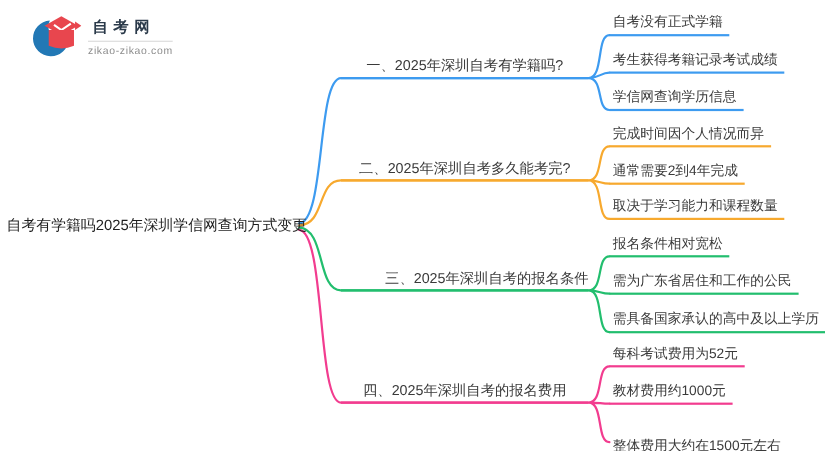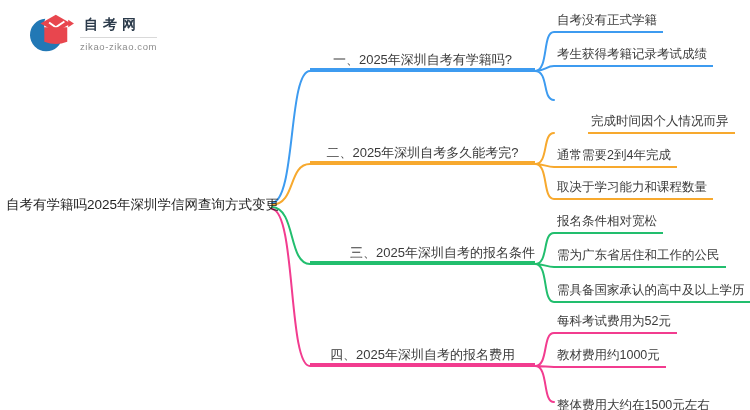--- a/index.html
+++ b/index.html
@@ -14,21 +14,21 @@
   .logo-text { margin-left:6px; }
   .logo-title { font-size:14px; font-weight:700; letter-spacing:5px; color:#2b3a4a;
                 padding:0 0 3px 4px; border-bottom:1px solid #d9d9d9; }
   .logo-sub { font-size:9.5px; color:#8c8c8c; letter-spacing:0.6px; padding-top:3px; text-align:center; }
 
   .central { position:absolute; left:6px; top:196px; font-size:13.5px; color:#1f1f1f;
              white-space:nowrap; font-weight:500; }
 
   .branch-label { position:absolute; left:310px; width:225px; text-align:center;
                   font-size:13px; line-height:19px; height:22px; padding-bottom:1px;
-                  color:#3a3a3a; border-bottom:4px solid #14b8a6; white-space:nowrap; }
+                  color:#3a3a3a; border-bottom:2px solid #14b8a6; white-space:nowrap; }
   .leaf { position:absolute; left:554px; font-size:12.5px; line-height:19px; height:22px;
           padding:0 6px 1px 3px; color:#3a3a3a; border-bottom:2px solid #999;
           white-space:nowrap; }
 
   .b1l1{top:11px;} .b1l2{top:45px;} .b1l3{top:79px;}
   .b2l1{top:112px;} .b2l2{top:146px;} .b2l3{top:178px;}
   .b3l1{top:212px;} .b3l2{top:246px;} .b3l3{top:281px;}
   .b4l1{top:312px;} .b4l2{top:346px;} .b4l3{top:396px;}
   .h1{top:50px;} .h2{top:143px;} .h3{top:243px;text-align:right;} .h4{top:345px;}
 </style>
@@ -56,23 +56,24 @@
       <div class="logo-title">自考网</div>
       <div class="logo-sub">zikao-zikao.com</div>
     </div>
   </div>
 
   <div class="central">自考有学籍吗2025年深圳学信网查询方式变更</div>
 
   <div class="branch-label h1" style="border-bottom-color: rgb(61, 155, 240);">一、2025年深圳自考有学籍吗?</div>
   <div class="leaf b1l2" style="border-bottom-color: rgb(61, 155, 240);">考生获得考籍记录考试成绩</div>
   <div class="leaf b1l1" style="border-bottom-color: rgb(61, 155, 240);">自考没有正式学籍</div>
+  <div class="leaf b1l3" style="border-bottom-color: rgb(61, 155, 240);">学信网查询学历信息</div>
 
   <div class="branch-label h2" style="border-bottom-color: rgb(247, 169, 46);">二、2025年深圳自考多久能考完?</div>
-  <div class="leaf b2l1" style="border-bottom-color: rgb(247, 169, 46); margin-left: 34px;">完成时间因个人情况而异</div>
+  <div class="leaf b2l1" style="border-bottom-color: rgb(247, 169, 46);">完成时间因个人情况而异</div>
   <div class="leaf b2l2" style="border-bottom-color: rgb(247, 169, 46);">通常需要2到4年完成</div>
   <div class="leaf b2l3" style="border-bottom-color: rgb(247, 169, 46);">取决于学习能力和课程数量</div>
 
   <div class="branch-label h3" style="border-bottom-color: rgb(34, 190, 110);">三、2025年深圳自考的报名条件</div>
   <div class="leaf b3l2" style="border-bottom-color: rgb(34, 190, 110);">需为广东省居住和工作的公民</div>
   <div class="leaf b3l1" style="border-bottom-color: rgb(34, 190, 110);">报名条件相对宽松</div>
   <div class="leaf b3l3" style="border-bottom-color: rgb(34, 190, 110);">需具备国家承认的高中及以上学历</div>
 
   <div class="branch-label h4" style="border-bottom-color: rgb(242, 60, 143);">四、2025年深圳自考的报名费用</div>
   <div class="leaf b4l1" style="border-bottom-color: rgb(242, 60, 143);">每科考试费用为52元</div>

